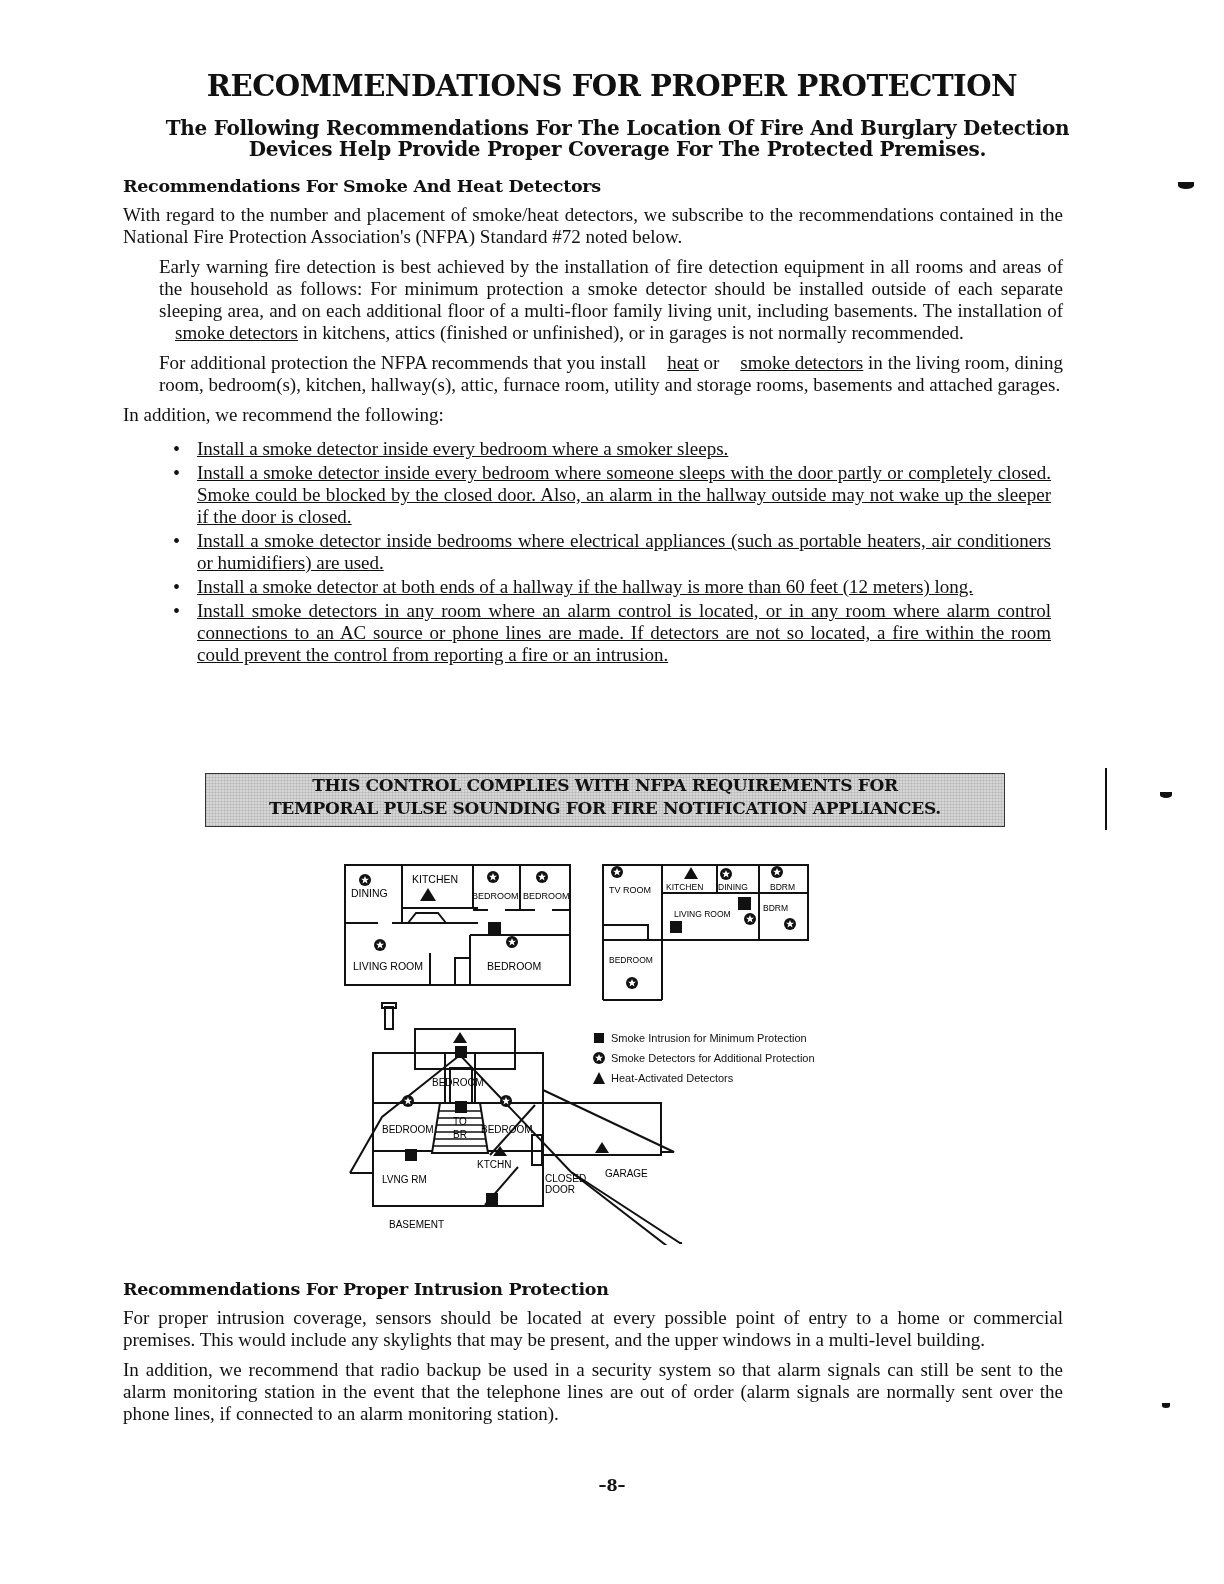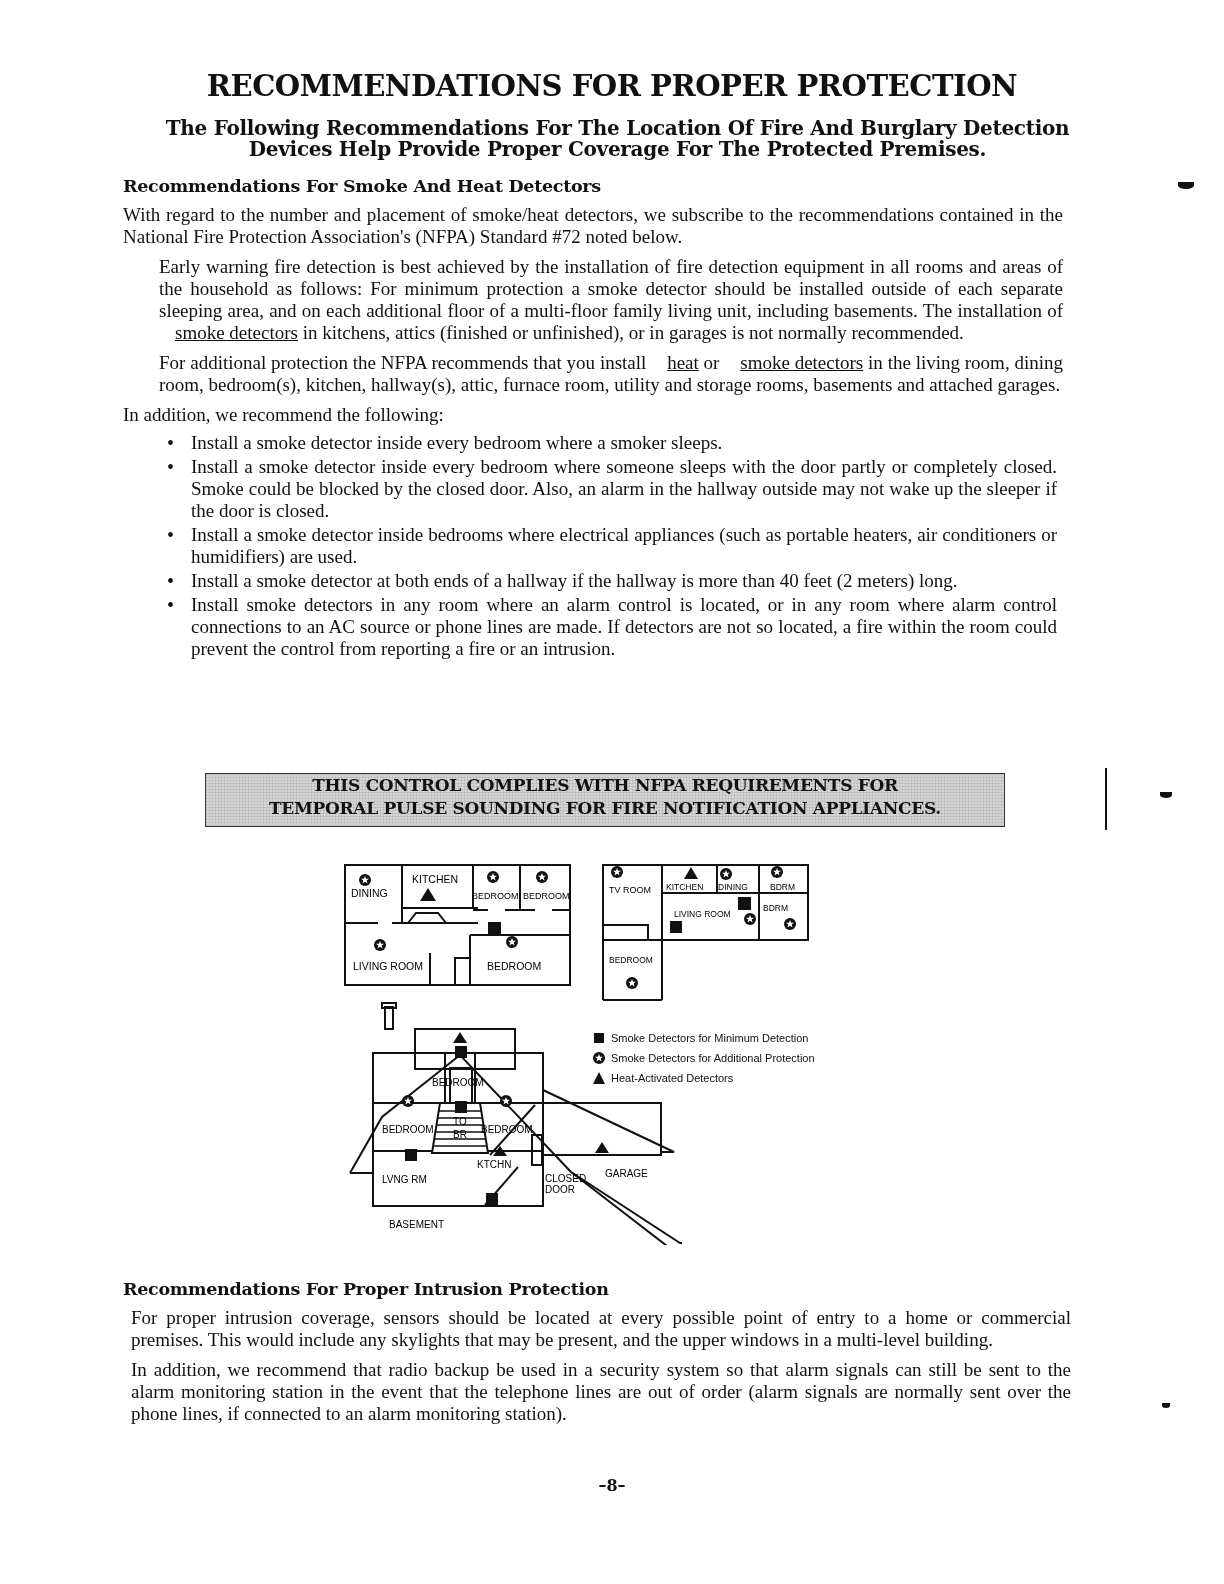--- a/index.html
+++ b/index.html
@@ -4,21 +4,21 @@
 <style>
   html, body { margin: 0; padding: 0; background: #ffffff; }
   body { width: 1224px; height: 1584px; position: relative; overflow: hidden; color: #111; font-family: "DejaVu Serif", "Liberation Serif", serif; }
   .page { position: absolute; left: 0; top: 0; width: 1224px; height: 1584px; }
   .title { position: absolute; left: 0; width: 1224px; top: 68px; text-align: center; font-family: "DejaVu Serif", serif; font-weight: bold; font-size: 30px; letter-spacing: -0.5px; transform: scaleX(0.97); }
   .subtitle { position: absolute; left: 150px; width: 935px; top: 118px; text-align: center; font-weight: bold; font-size: 20px; line-height: 21px; letter-spacing: -0.3px; }
   .h2 { position: absolute; left: 123px; font-weight: bold; font-size: 17.5px; letter-spacing: -0.3px; }
   .body { position: absolute; font-family: "Liberation Serif", serif; font-size: 19px; line-height: 22px; text-align: justify; }
   .body p { margin: 0 0 8px 0; }
   u { text-decoration: underline; margin-left: 16px; }
-  ul.bullets { margin: 6px; padding: 0; list-style: none; }
+  ul.bullets { margin: 12px; padding: 0; list-style: none; text-decoration: underline; }
   ul.bullets li { position: relative; padding-left: 26px; margin-bottom: 2px; }
   ul.bullets li::before { content: "\2022"; position: absolute; left: 2px; top: 0; font-size: 20px; }
   .notice { position: absolute; left: 205px; top: 773px; width: 800px; height: 54px; border: 1.5px solid #333;
     background-color: #d6d6d6;
     background-image: repeating-linear-gradient(0deg, rgba(0,0,0,0.08) 0 1px, transparent 1px 3px), repeating-linear-gradient(90deg, rgba(0,0,0,0.08) 0 1px, transparent 1px 3px);
     text-align: center; font-weight: bold; font-size: 17px; line-height: 23px; box-sizing: border-box; letter-spacing: -0.3px; }
   .margin-bar { position: absolute; left: 1105px; top: 768px; width: 2px; height: 62px; background: #111; }
   .margin-mark { position: absolute; width: 16px; height: 7px; background: #111; border-radius: 0 0 60% 60%; }
   .diagram { position: absolute; left: 330px; top: 855px; width: 520px; height: 390px; }
   .diagram svg text { font-family: "Liberation Sans", sans-serif; }
@@ -45,21 +45,21 @@
     <p>With regard to the number and placement of smoke/heat detectors, we subscribe to the recommendations contained in the National Fire Protection Association's (NFPA) Standard #72 noted below.</p>
     <div style="padding-left:36px;">
       <p><span>Early warning fire detection is best achieved by the installation of fire detection equipment in all rooms and areas of the household as follows: For minimum protection a smoke detector should be installed outside of each separate sleeping area, and on each additional floor of a multi-floor family living unit, including basements. The installation of </span><u>smoke detectors</u><span> in kitchens, attics (finished or unfinished), or in garages is not normally recommended.</span></p>
       <p><span>For additional protection the NFPA recommends that you install </span><u>heat</u><span> or </span><u>smoke detectors</u><span> in the living room, dining room, bedroom(s), kitchen, hallway(s), attic, furnace room, utility and storage rooms, basements and attached garages.</span></p>
     </div>
     <p style="margin-bottom:6px;">In addition, we recommend the following:</p>
     <ul class="bullets" style="padding-left:36px;">
       <li>Install a smoke detector inside every bedroom where a smoker sleeps.</li>
       <li>Install a smoke detector inside every bedroom where someone sleeps with the door partly or completely closed. Smoke could be blocked by the closed door. Also, an alarm in the hallway outside may not wake up the sleeper if the door is closed.</li>
       <li>Install a smoke detector inside bedrooms where electrical appliances (such as portable heaters, air conditioners or humidifiers) are used.</li>
-      <li>Install a smoke detector at both ends of a hallway if the hallway is more than 40 feet (2 meters) long.</li>
+      <li>Install a smoke detector at both ends of a hallway if the hallway is more than 60 feet (12 meters) long.</li>
       <li>Install smoke detectors in any room where an alarm control is located, or in any room where alarm control connections to an AC source or phone lines are made. If detectors are not so located, a fire within the room could prevent the control from reporting a fire or an intrusion.</li>
     </ul>
   </div>
 
   <div class="notice">
     <div>THIS CONTROL COMPLIES WITH NFPA REQUIREMENTS FOR</div>
     <div>TEMPORAL PULSE SOUNDING FOR FIRE NOTIFICATION APPLIANCES.</div>
   </div>
   <div class="margin-bar"></div>
   <div class="margin-mark" style="left:1160px; top:792px; width:12px; height:6px;"></div>
@@ -184,38 +184,38 @@
       <text x="275" y="322" font-size="10">GARAGE</text>
       <text x="59" y="373" font-size="10">BASEMENT</text>
     </svg>
   </div>
 
   <div class="legend">
     <div class="row">
       <span class="sym"><svg width="14" height="14">
             <rect x="2" y="2" width="10" height="10" fill="#111"></rect>
           </svg></span>
-      <span>Smoke Detectors for Minimum Detection</span>
+      <span>Smoke Intrusion for Minimum Protection</span>
     </div>
     <div class="row">
       <span class="sym"><svg width="14" height="14">
             <circle cx="7" cy="7" r="6" fill="#111"></circle>
             <polygon points="7,3 8.1,5.7 11,5.8 8.7,7.6 9.5,10.4 7,8.7 4.5,10.4 5.3,7.6 3,5.8 5.9,5.7" fill="#fff"></polygon>
           </svg></span>
       <span>Smoke Detectors for Additional Protection</span>
     </div>
     <div class="row">
       <span class="sym"><svg width="14" height="14">
             <polygon points="7,1 13,13 1,13" fill="#111"></polygon>
           </svg></span>
       <span>Heat-Activated Detectors</span>
     </div>
   </div>
 
   <div class="h2" style="top:1279px;">Recommendations For Proper Intrusion Protection</div>
-  <div class="body" style="left:131px; top:1307px; width:940px;">
+  <div class="body" style="left:123px; top:1307px; width:940px;">
     <p>For proper intrusion coverage, sensors should be located at every possible point of entry to a home or commercial premises. This would include any skylights that may be present, and the upper windows in a multi-level building.</p>
     <p>In addition, we recommend that radio backup be used in a security system so that alarm signals can still be sent to the alarm monitoring station in the event that the telephone lines are out of order (alarm signals are normally sent over the phone lines, if connected to an alarm monitoring station).</p>
   </div>
   <div class="margin-mark" style="left:1162px; top:1403px; width:8px; height:5px;"></div>
 
   <div class="pagenum">–8–</div>
 </div>
 
 </body></html>

